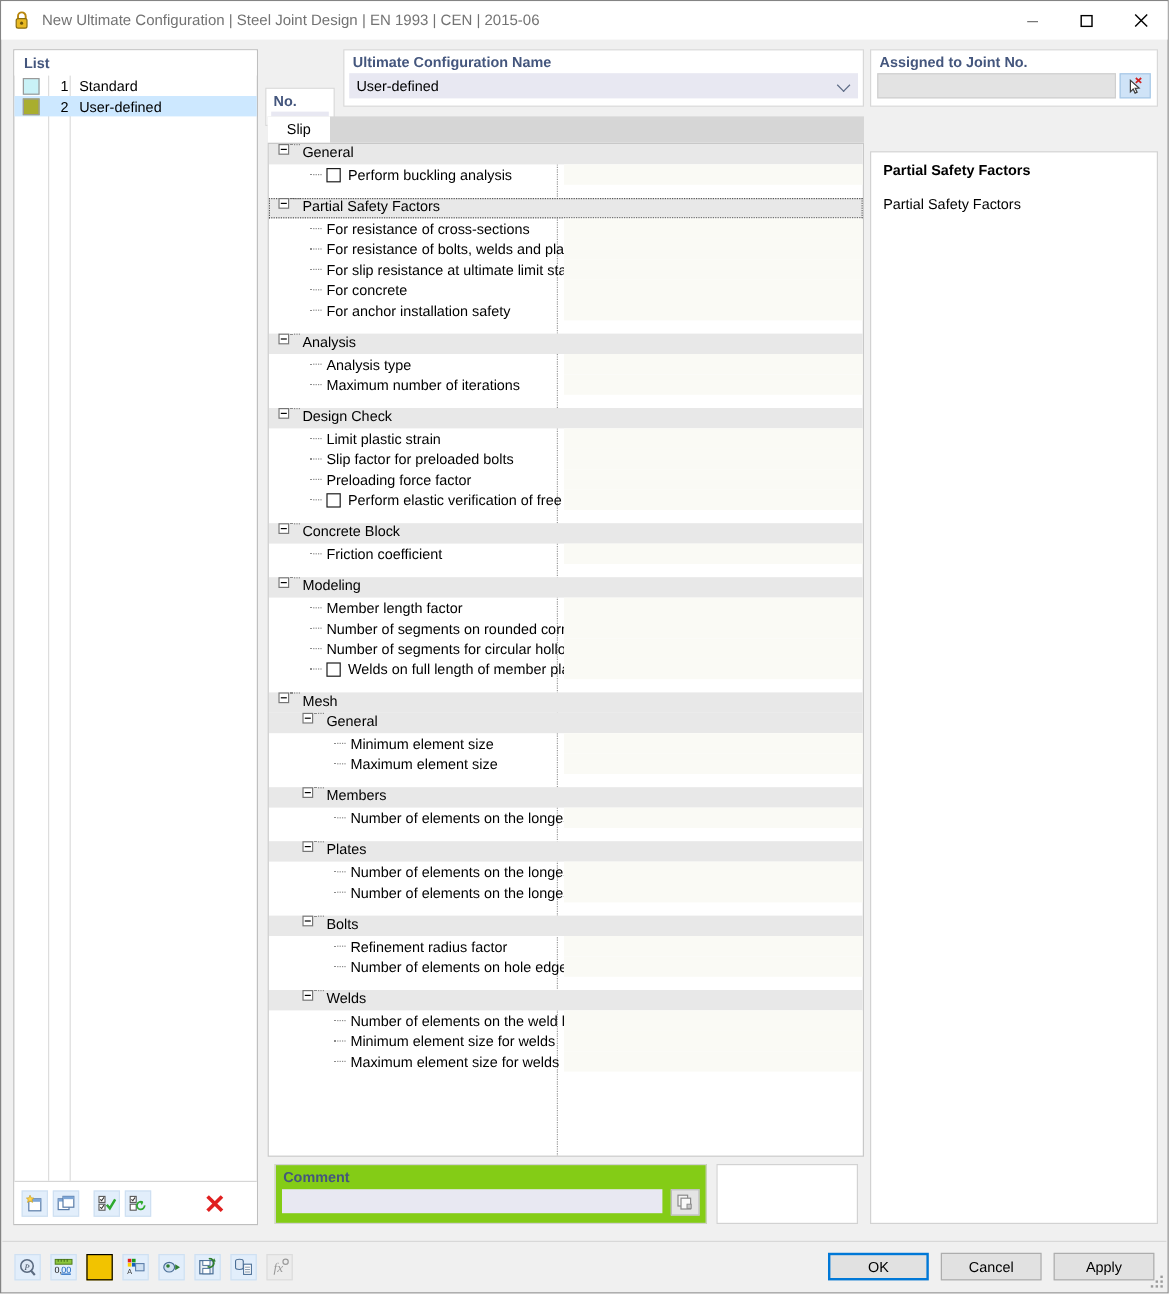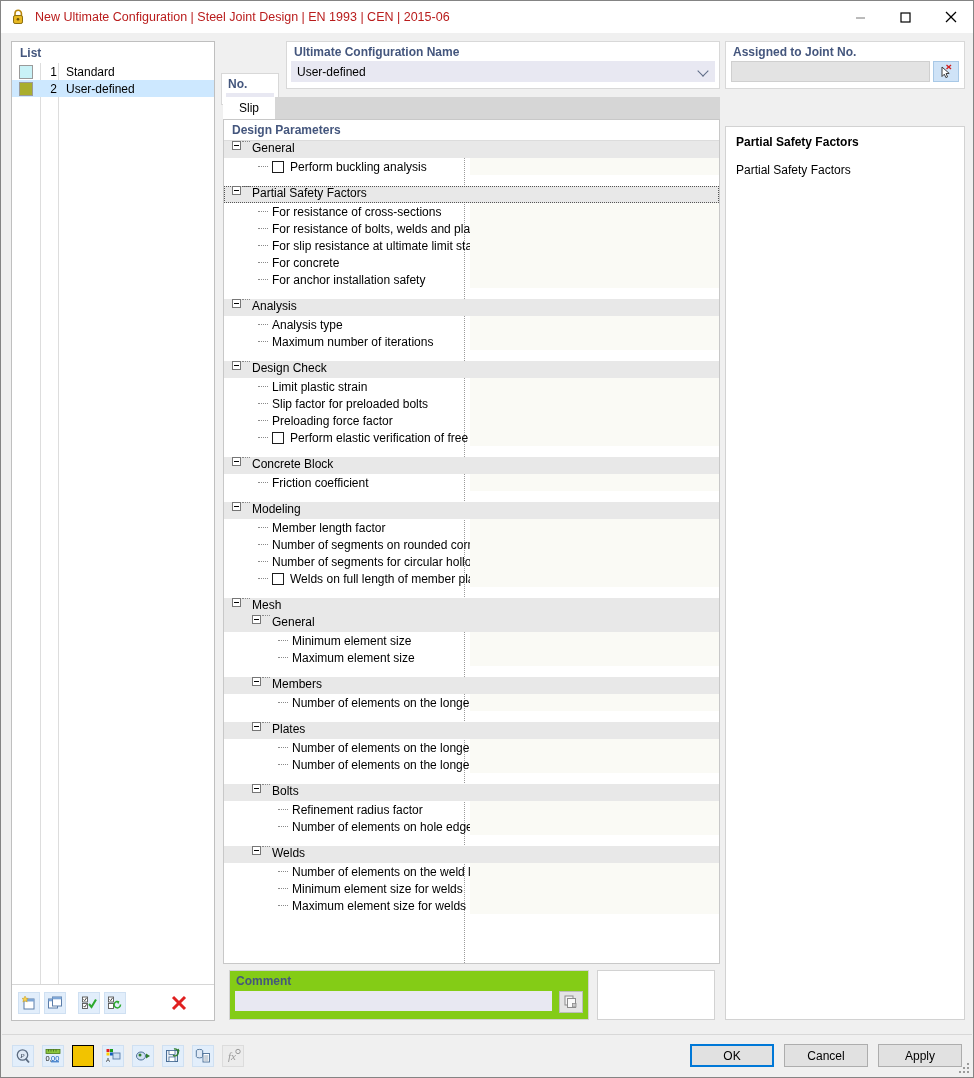--- a/index.html
+++ b/index.html
@@ -22,21 +22,21 @@
   .titlebar {
     height: 32px; background: #ffffff;
     display: flex; align-items: center;
     flex: 0 0 32px;
   }
   .titlebar .app-icon {
     width: 16px; height: 16px; margin: 0 8px 0 10px;
     position: relative; flex: 0 0 16px;
   }
   .titlebar .title-text {
-    font-size: 12.5px; color: #b91c1c; flex: 1 1 auto;
+    font-size: 12.5px; color: #737373; flex: 1 1 auto;
     white-space: nowrap; overflow: hidden;
   }
   .win-btns { display: flex; height: 32px; }
   .win-btn {
     width: 45px; height: 32px;
     display: flex; align-items: center; justify-content: center;
     color: #000;
   }
   .list-panel {
     position: absolute; left: 10px; top: 40px;
@@ -378,21 +378,20 @@
         </svg>
       </div>
     </div>
   </div>
 
   <div class="tabstrip">
     <div class="tab">Slip</div>
   </div>
 
   <div class="content-panel">
-    <div class="dp-title">Design Parameters</div>
     <div class="grid">
 
       <div class="treeline" style="left:240px; top:0; height:846px;"></div>
       <div id="grid-rows">
           <div class="group-row">
             <div class="exp"></div>
             <div class="dash"></div>
             <div class="gname">General</div>
           </div>
           <div class="item-row">

